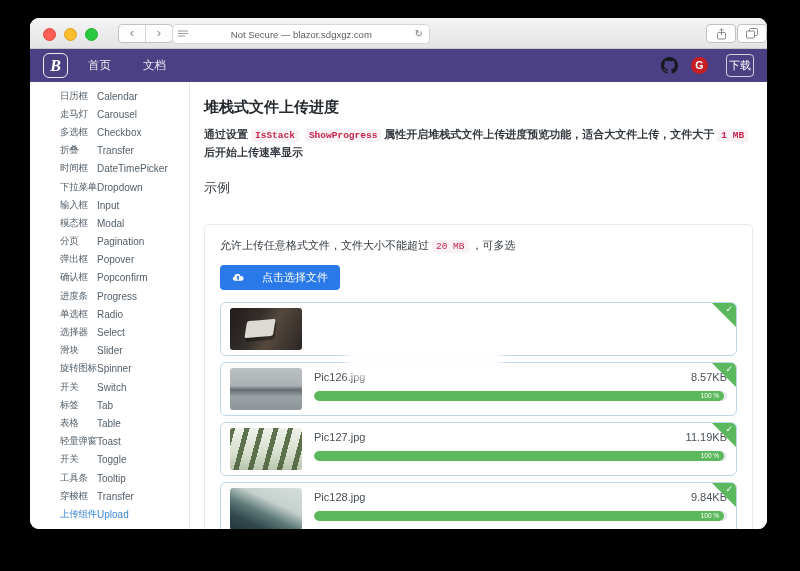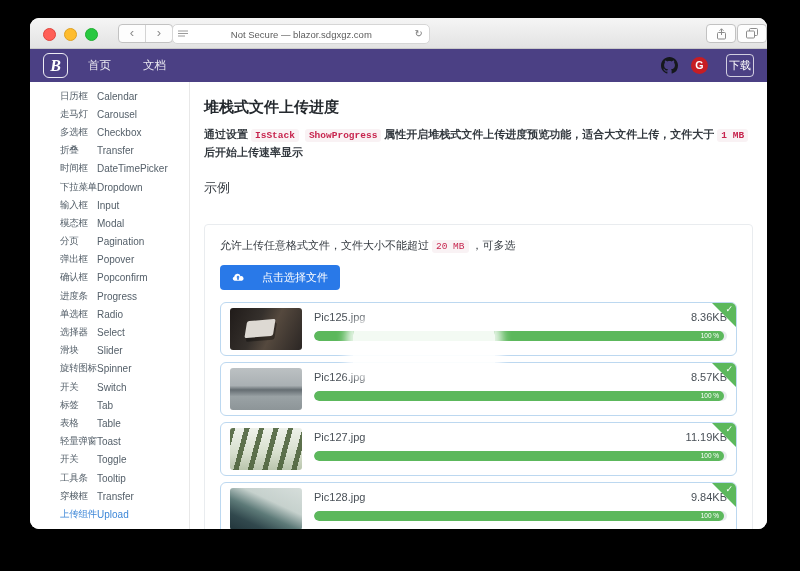--- a/index.html
+++ b/index.html
@@ -266,29 +266,20 @@
                   </svg>
               </span>
               <span>点击选择文件</span>
             </button>
 
             <div class="file-list">
               <div class="artifact"></div>
 
               <div class="file-item">
                 <div class="thumb thumb-0"></div>
-                <div class="file-meta">
-                  <div class="file-row">
-                    <span>Pic125.jpg</span>
-                    <span>8.36KB</span>
-                  </div>
-                  <div class="pbar">
-                    <div class="pfill" style="width: 99.3%;">100 %</div>
-                  </div>
-                </div>
                 <div class="corner"></div>
                 <div class="corner-check">✓</div>
               </div>
 
               <div class="file-item">
                 <div class="thumb thumb-1"></div>
                 <div class="file-meta">
                   <div class="file-row">
                     <span>Pic126.jpg</span>
                     <span>8.57KB</span>

